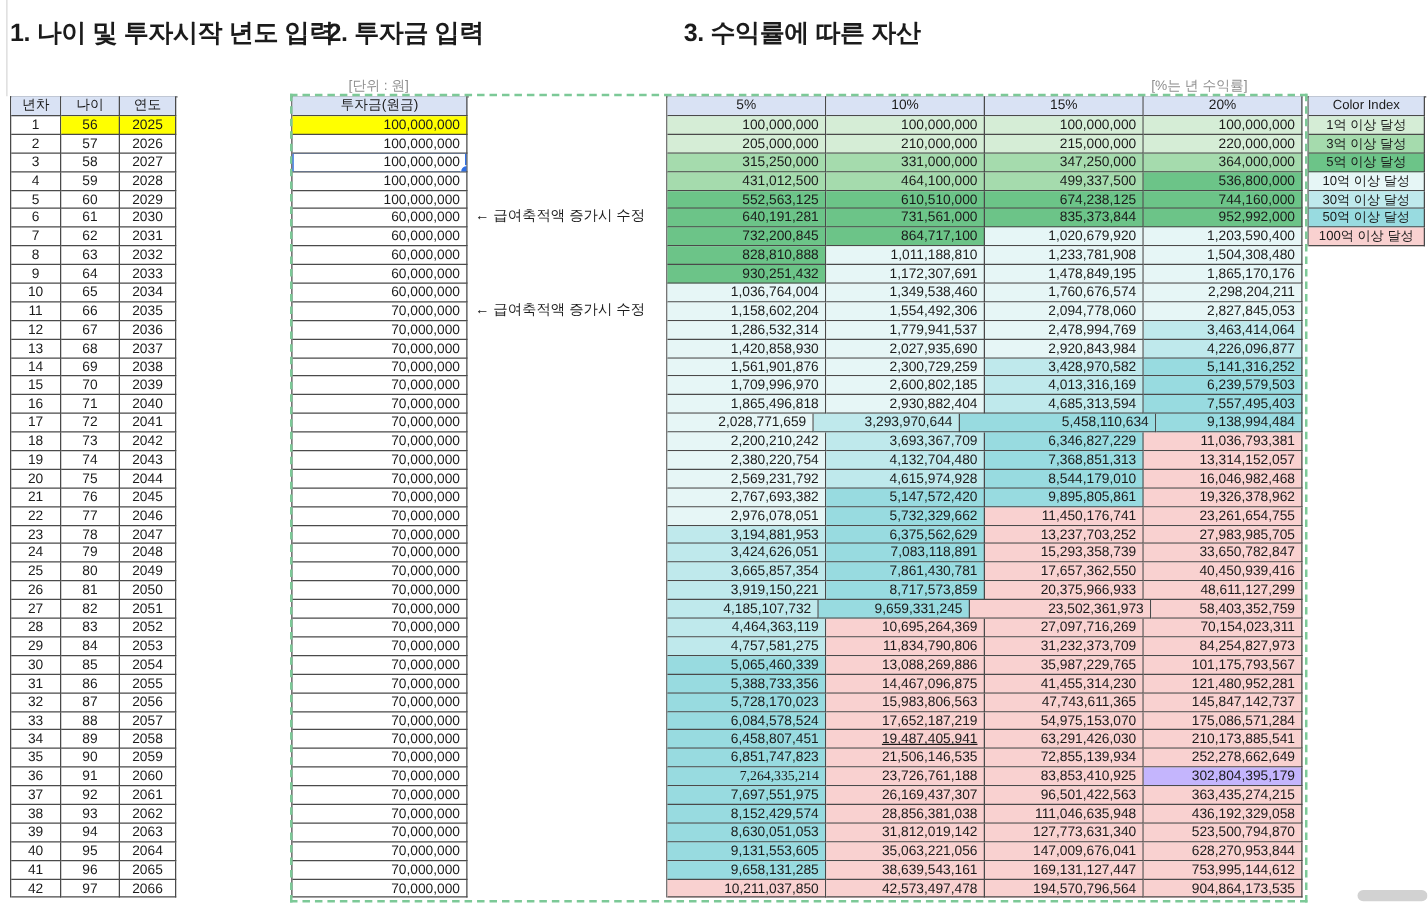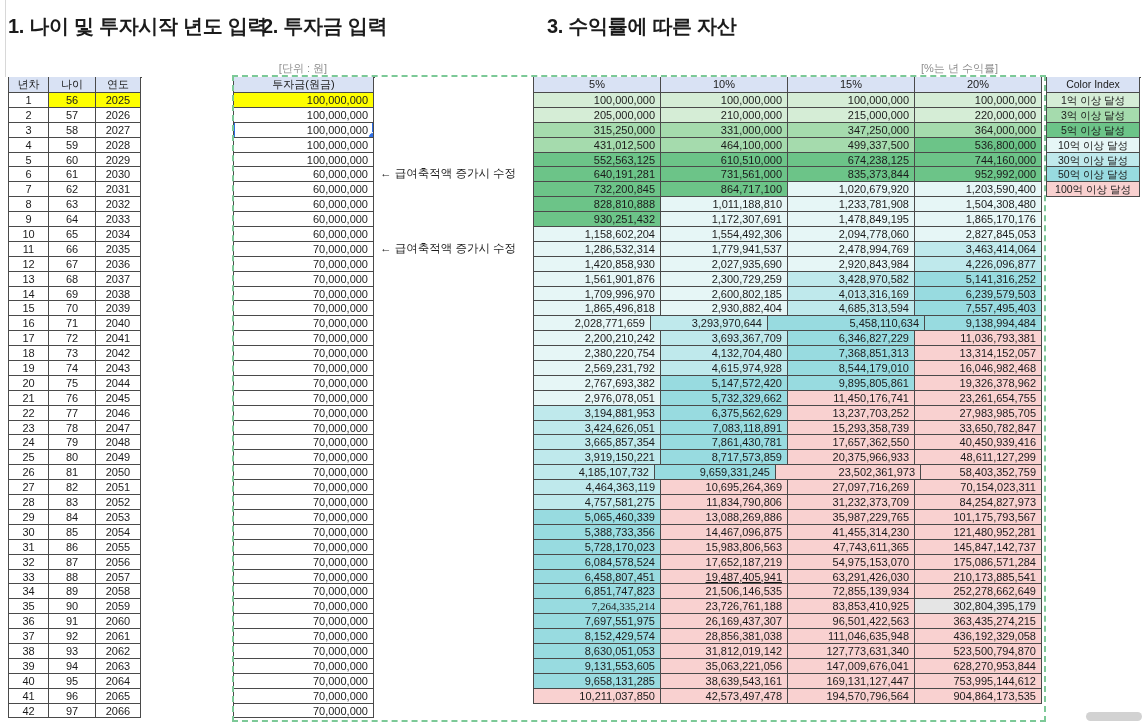--- a/index.html
+++ b/index.html
@@ -470,20 +470,26 @@
         <div class="cell num mc" style="background: rgb(230, 246, 246);">1,233,781,908</div>
         <div class="cell num mc" style="background: rgb(230, 246, 246);">1,504,308,480</div>
       </div>
       <div class="trow">
         <div class="cell num mc" style="background: rgb(108, 196, 136);">930,251,432</div>
         <div class="cell num mc" style="background: rgb(230, 246, 246);">1,172,307,691</div>
         <div class="cell num mc" style="background: rgb(230, 246, 246);">1,478,849,195</div>
         <div class="cell num mc" style="background: rgb(230, 246, 246);">1,865,170,176</div>
       </div>
       <div class="trow">
+        <div class="cell num mc" style="background: rgb(230, 246, 246);">1,036,764,004</div>
+        <div class="cell num mc" style="background: rgb(230, 246, 246);">1,349,538,460</div>
+        <div class="cell num mc" style="background: rgb(230, 246, 246);">1,760,676,574</div>
+        <div class="cell num mc" style="background: rgb(230, 246, 246);">2,298,204,211</div>
+      </div>
+      <div class="trow">
         <div class="cell num mc" style="background: rgb(230, 246, 246);">1,158,602,204</div>
         <div class="cell num mc" style="background: rgb(230, 246, 246);">1,554,492,306</div>
         <div class="cell num mc" style="background: rgb(230, 246, 246);">2,094,778,060</div>
         <div class="cell num mc" style="background: rgb(230, 246, 246);">2,827,845,053</div>
       </div>
       <div class="trow">
         <div class="cell num mc" style="background: rgb(230, 246, 246);">1,286,532,314</div>
         <div class="cell num mc" style="background: rgb(230, 246, 246);">1,779,941,537</div>
         <div class="cell num mc" style="background: rgb(230, 246, 246);">2,478,994,769</div>
         <div class="cell num mc" style="background: rgb(191, 233, 236);">3,463,414,064</div>
@@ -623,21 +629,21 @@
       <div class="trow">
         <div class="cell num mc" style="background: rgb(152, 219, 224);">6,851,747,823</div>
         <div class="cell num mc" style="background: rgb(249, 209, 208);">21,506,146,535</div>
         <div class="cell num mc" style="background: rgb(249, 209, 208);">72,855,139,934</div>
         <div class="cell num mc" style="background: rgb(249, 209, 208);">252,278,662,649</div>
       </div>
       <div class="trow">
         <div class="cell num mc" style="background: rgb(152, 219, 224); font-family: Liberation Serif, serif;">7,264,335,214</div>
         <div class="cell num mc" style="background: rgb(249, 209, 208);">23,726,761,188</div>
         <div class="cell num mc" style="background: rgb(249, 209, 208);">83,853,410,925</div>
-        <div class="cell num mc" style="background: #e5e5e5;">302,804,395,179</div>
+        <div class="cell num mc" style="background: #c4b5fd;">302,804,395,179</div>
       </div>
       <div class="trow">
         <div class="cell num mc" style="background: rgb(152, 219, 224);">7,697,551,975</div>
         <div class="cell num mc" style="background: rgb(249, 209, 208);">26,169,437,307</div>
         <div class="cell num mc" style="background: rgb(249, 209, 208);">96,501,422,563</div>
         <div class="cell num mc" style="background: rgb(249, 209, 208);">363,435,274,215</div>
       </div>
       <div class="trow">
         <div class="cell num mc" style="background: rgb(152, 219, 224);">8,152,429,574</div>
         <div class="cell num mc" style="background: rgb(249, 209, 208);">28,856,381,038</div>

